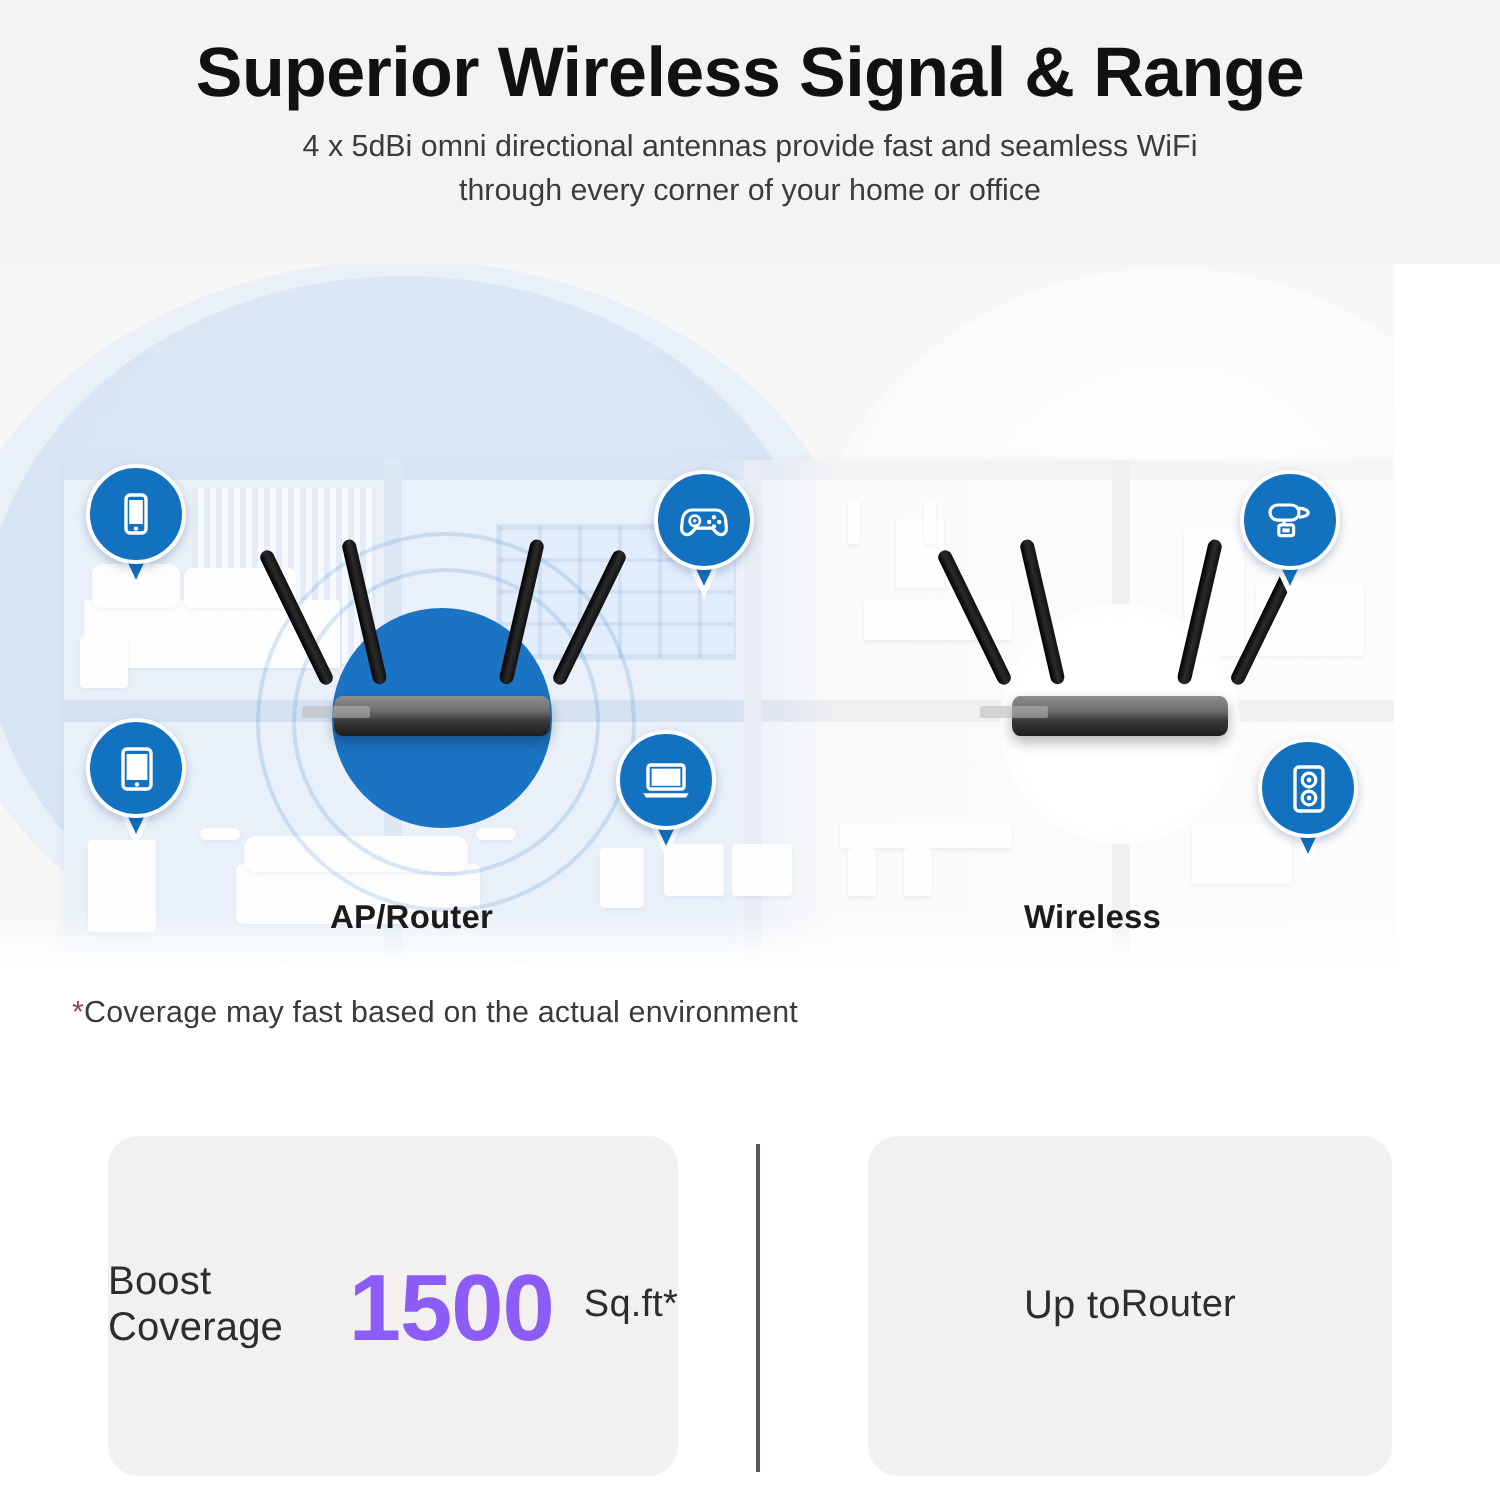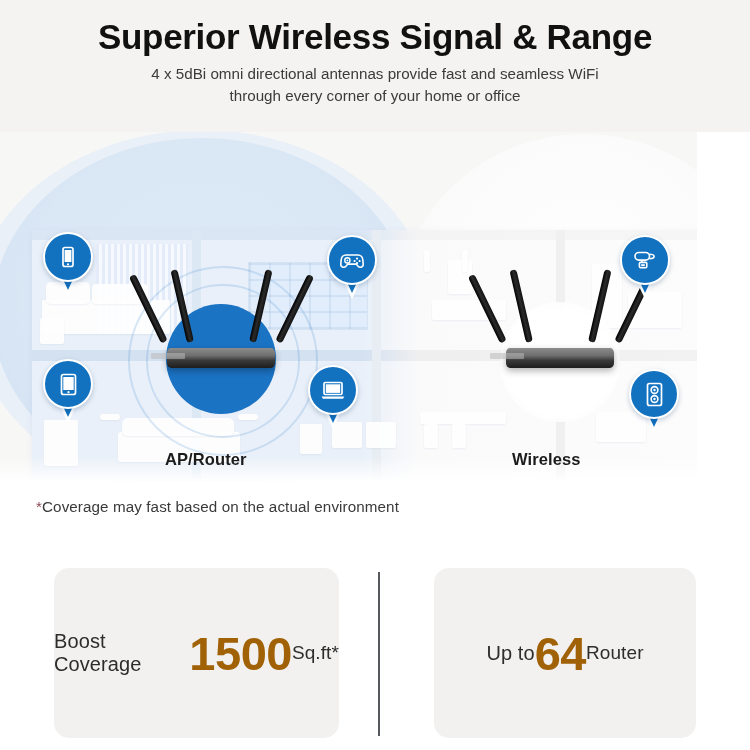--- a/index.html
+++ b/index.html
@@ -160,22 +160,22 @@
   }
   .card{
     position:absolute;top:8px;height:170px;
     background:#f2f1f0;border-radius:15px;
     display:flex;flex-direction:row;align-items:center;justify-content:center;
   }
   .card-a{left:54px;width:285px;}
   .card-b{left:434px;width:262px;}
   .card-top{font-size:20px;color:#2d2d2d;letter-spacing:.1px;}
   .card-num{
-    font-size:47px;font-weight:bold;color:#a16207;letter-spacing:-.5px;
-    margin:10px 0 10px;line-height:1;
+    font-size:47px;font-weight:bold;color:#8b5cf6;letter-spacing:-.5px;
+    margin:10px 15px 10px;line-height:1;
   }
   .card-bot{font-size:19px;color:#2d2d2d;letter-spacing:.1px;}
   .divider{
     position:absolute;left:378px;top:12px;width:2px;height:164px;background:#55585c;
   }
 </style>
 </head>
 <body>
 
 <div class="page">
@@ -353,19 +353,18 @@
     <div class="card card-a">
       <div class="card-top">Boost Coverage</div>
       <div class="card-num">1500</div>
       <div class="card-bot">Sq.ft*</div>
     </div>
 
     <div class="divider"></div>
 
     <div class="card card-b">
       <div class="card-top">Up to</div>
-      <div class="card-num">64</div>
       <div class="card-bot">Router</div>
     </div>
 
   </div>
 
 </div>
 
 </body></html>

